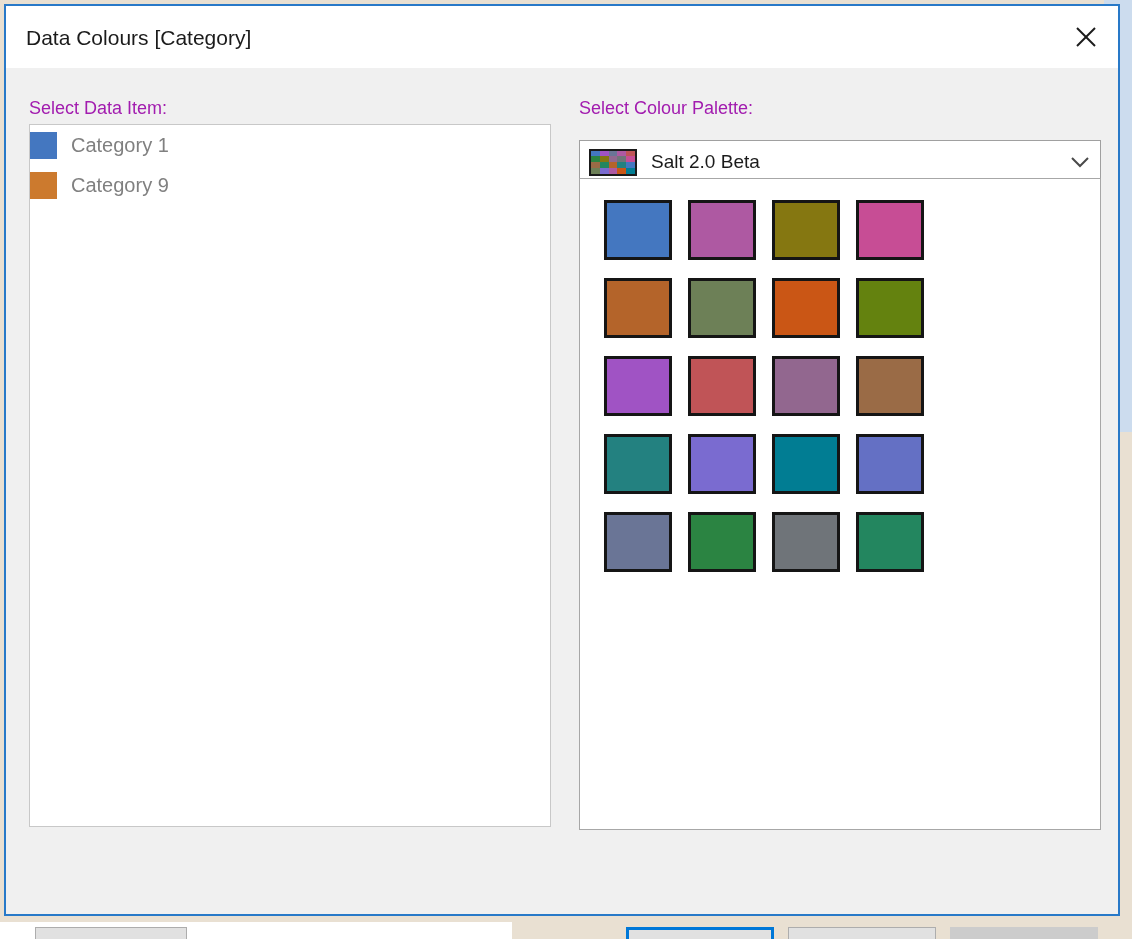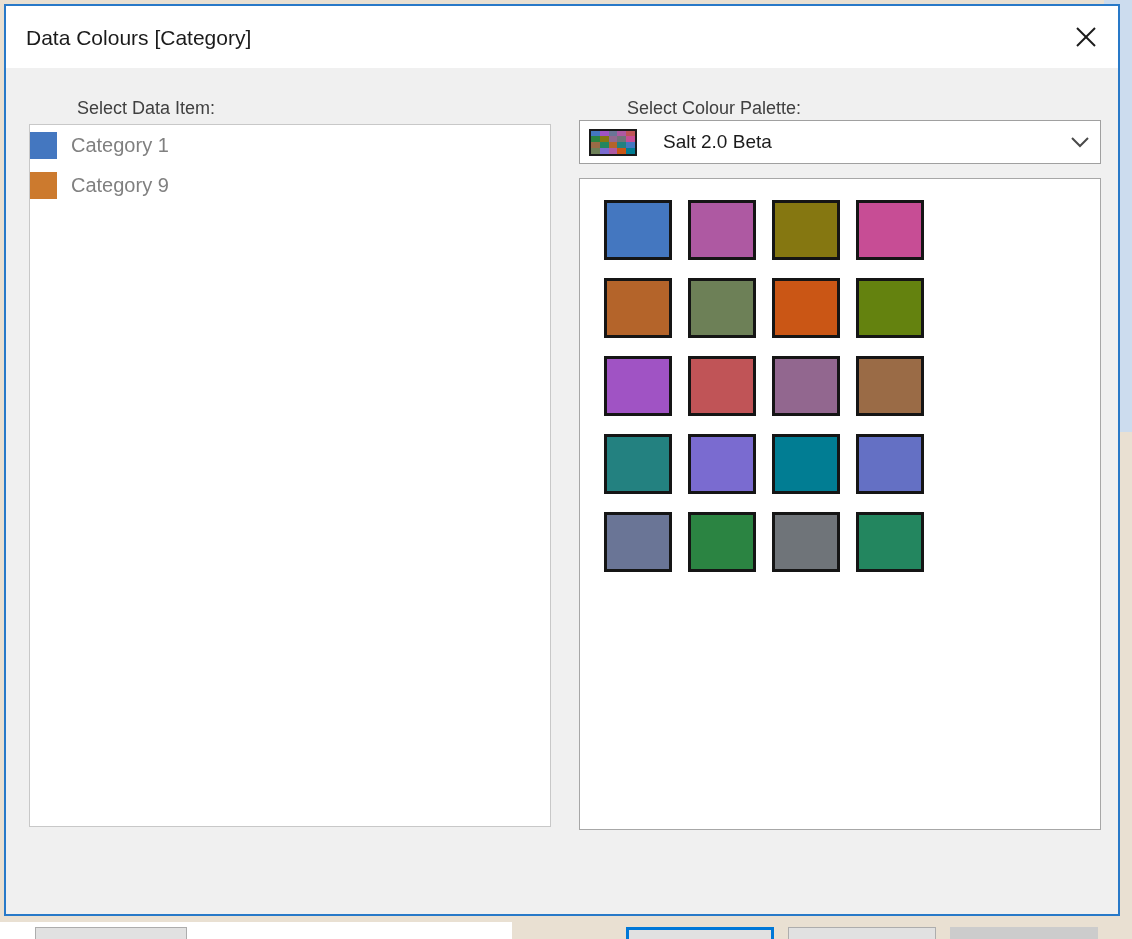--- a/index.html
+++ b/index.html
@@ -66,23 +66,22 @@
   
   .dlg-body {
     flex: 1 1 auto;
     position: relative;
     background: #f0f0f0;
   }
 
   .lbl {
     position: absolute;
     font-size: 18px;
-    color: #404040;
-    white-space: nowrap;
-    margin-left: 48px;
+    color: #a21caf;
+    white-space: nowrap;
   }
   .lbl-data-item { left: 23px; top: 30px; }
   .lbl-palette   { left: 573px; top: 30px; }
 
   
   .listbox {
     position: absolute;
     left: 23px; top: 56px;
     width: 522px; height: 703px;
     background: #ffffff;
@@ -103,29 +102,28 @@
   }
   .list-label {
     font-size: 20px;
     color: #808080;
     white-space: nowrap;
   }
 
   
   .combo {
     position: absolute;
-    left: 573px; top: 52px;
+    left: 573px; top: 72px;
     width: 522px; height: 44px;
     background: #ffffff;
     border: 1px solid #a0a0a0;
     box-sizing: border-box;
     display: flex;
     align-items: center;
     cursor: pointer;
-    gap: 12px;
   }
   .combo-thumb {
     width: 48px; height: 27px;
     margin-left: 9px;
     border: 2px solid #1a1a1a;
     box-sizing: border-box;
     display: grid;
     grid-template-columns: repeat(5, 1fr);
     grid-template-rows: repeat(4, 1fr);
     flex: 0 0 auto;

